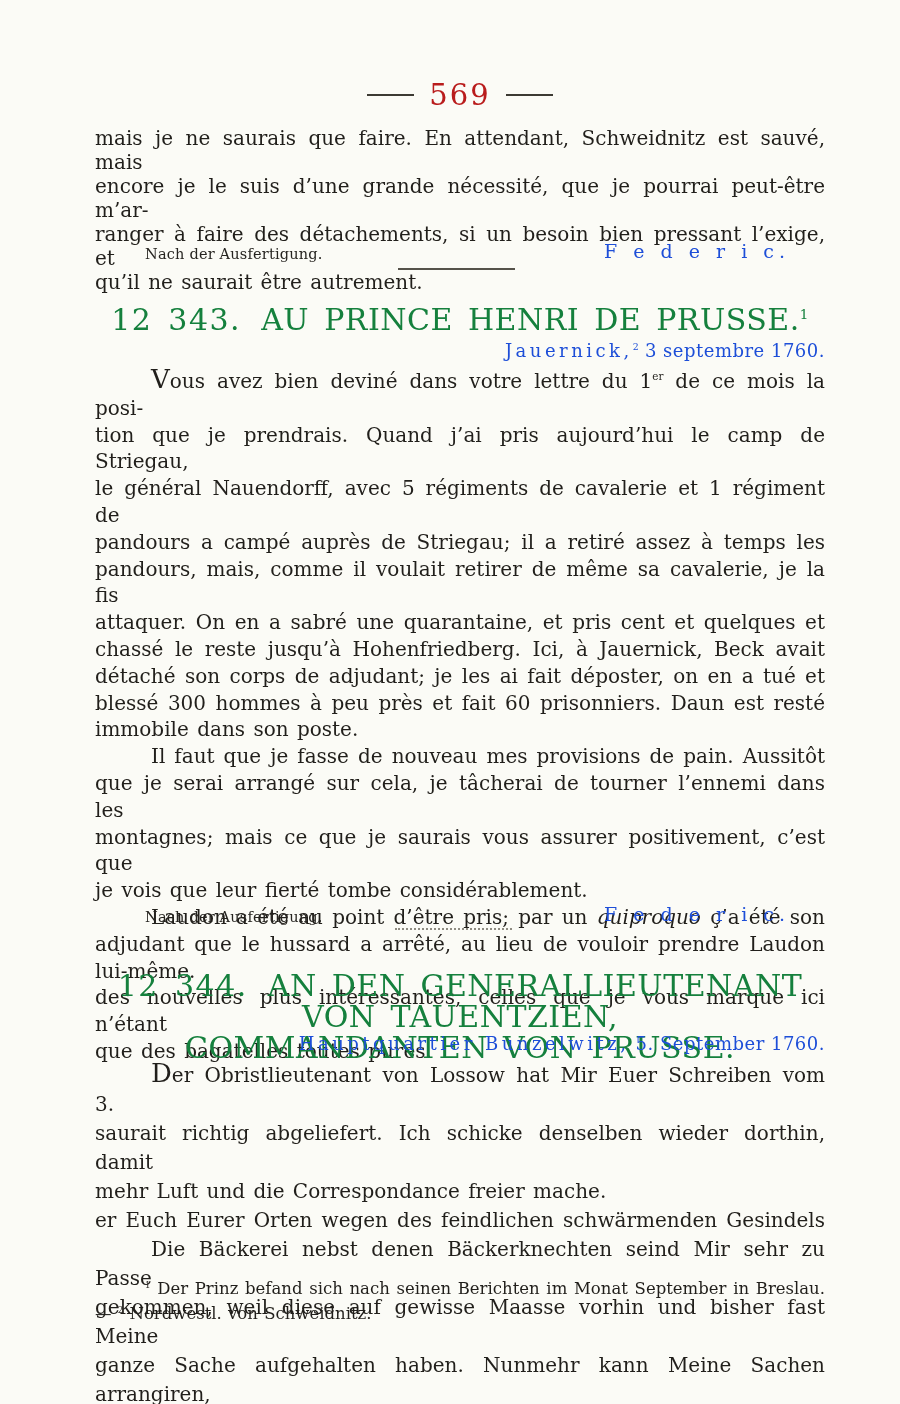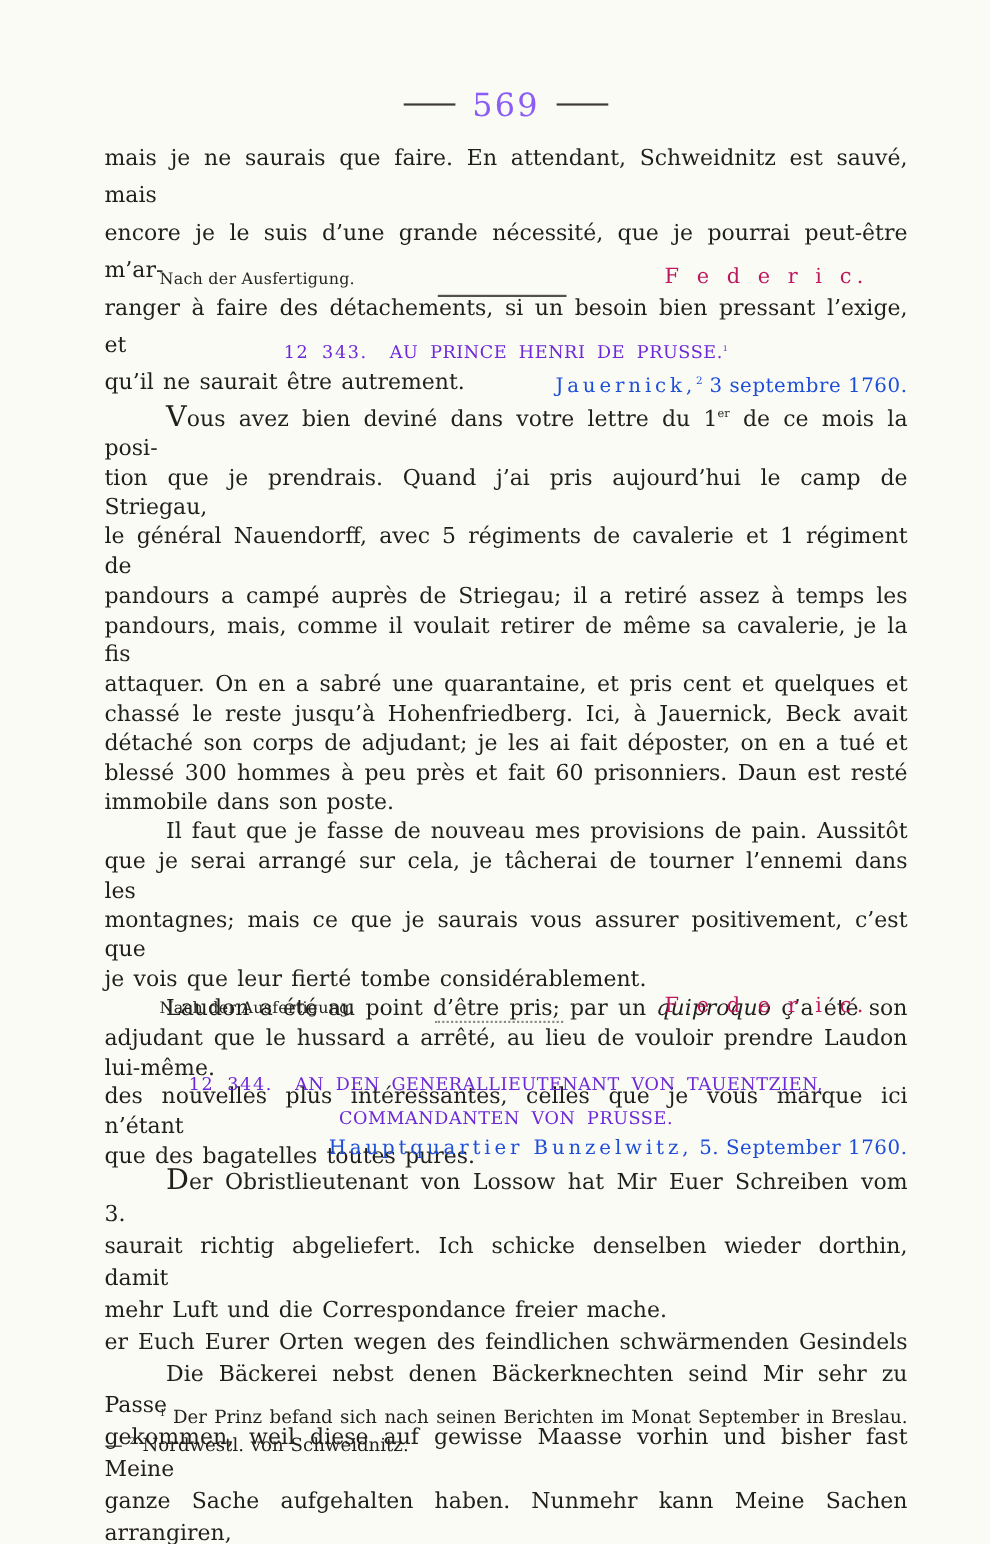--- a/index.html
+++ b/index.html
@@ -9,50 +9,50 @@
     font-family:"DejaVu Serif", serif;
     color:#211f1b;
     overflow:hidden;
   }
   .page { position:relative; width:900px; height:1404px; }
   .content { position:absolute; left:95px; top:0; width:730px; }
   .block { position:absolute; left:0; width:730px; }
 
   
   .pagenum-row { display:flex; align-items:center; justify-content:center; gap:15px; }
-  .pagenum { font-size:29px; letter-spacing:2px; color:#8b5cf6; }
+  .pagenum { font-size:29px; letter-spacing:2px; color:#b91c1c; }
   .dash { width:47px; border-top:2.5px solid #3c3a33; height:0; }
 
   
   .tline {
     text-align:justify; text-align-last:justify;
-    font-size:20px; line-height:34px; word-spacing:2px;
+    font-size:20px; line-height:24px; word-spacing:2px;
     white-space:normal;
   }
   .tline.rag { text-align-last:left; }
   .tline.indent { text-indent:56px; }
   .lh-l2 .tline { line-height:26.8px; }
   .lh-l3 .tline { line-height:29px; }
   .lead { font-size:1.3em; line-height:1; }
   sup { font-size:0.52em; vertical-align:super; line-height:0; }
   i { font-style:italic; }
 
   
   .sig-row { display:flex; justify-content:space-between; align-items:flex-end;
              padding-left:50px; padding-right:35px; box-sizing:border-box; }
   .source-note { font-size:14.5px; letter-spacing:0.2px; color:#262420; }
-  .signature { font-size:19px; letter-spacing:5px; color:#be185d; }
+  .signature { font-size:19px; letter-spacing:5px; color:#1d4ed8; }
 
   
   .divider { height:0; border-top:2px solid #55524a; }
   .divider.faint { border-top:2px dotted #8f8c82; }
 
   
-  .heading { text-align:center; font-size:16px; letter-spacing:0.5px;
-             word-spacing:5px; line-height:31px; color:#6d28d9; }
+  .heading { text-align:center; font-size:30px; letter-spacing:0.5px;
+             word-spacing:5px; line-height:31px; color:#15803d; }
   .heading .letter-number { margin-right:20px; letter-spacing:1.5px; }
   .heading sup { font-size:0.45em; }
 
   
   .dateline { text-align:right; font-size:18px; color:#1d4ed8; }
   .dateline .place { letter-spacing:3.5px; }
   .dateline .datepart { letter-spacing:0.5px; }
   .dateline.fr { padding-right:33px; }
   .dateline.de { padding-right:100px; }
 

